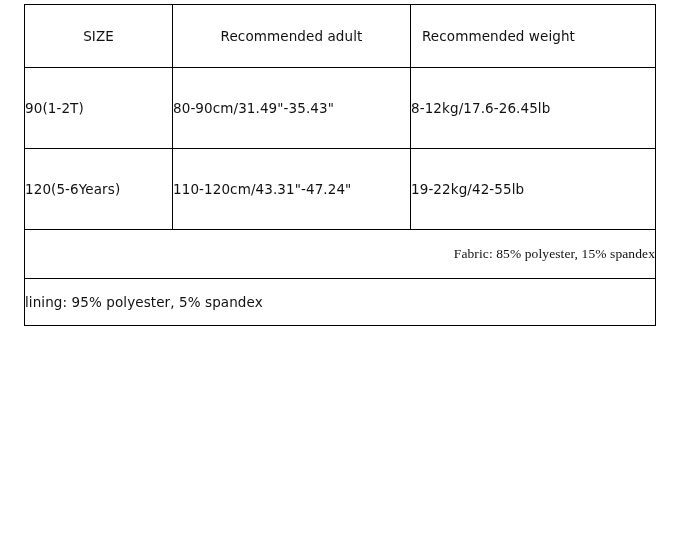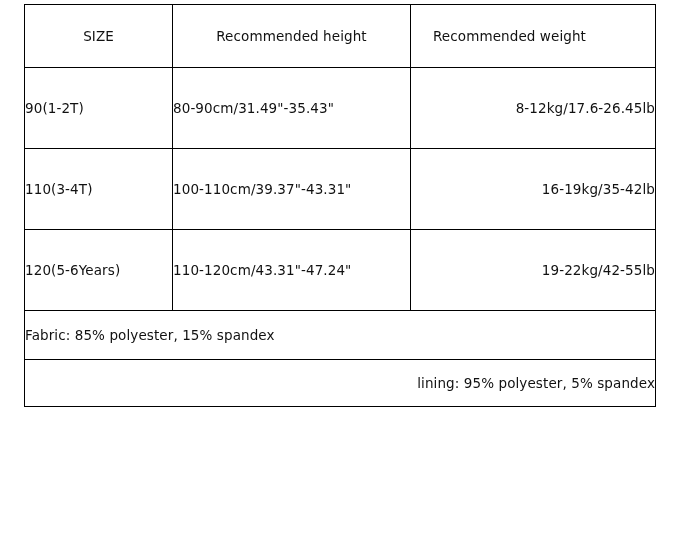--- a/index.html
+++ b/index.html
@@ -42,50 +42,51 @@
 
   .head-row td {
     height: 62px;
   }
   .head-cell {
     text-align: center;
     padding-bottom: 2px;
   }
   .head-cell.left-pad {
     text-align: left;
-    padding-left: 22px;
+    padding-left: 11px;
   }
 
   .data-row td {
     height: 80px;
   }
   .cell-size {
     padding-top: 34px;
     padding-bottom: 4px;
   }
   .cell-height {
     text-align: left;
     padding-left: 12px;
     padding-top: 34px;
     padding-bottom: 4px;
   }
   .cell-weight {
-    text-align: right;
+    text-align: left;
     padding-left: 18px;
     padding-top: 34px;
     padding-bottom: 4px;
   }
 
   .fabric-row td {
     height: 48px;
-    text-align: left;
+    text-align: right;
+    font-family: Liberation Serif, serif;
   }
   .lining-row td {
     height: 46px;
-    text-align: right;
+    text-align: left;
   }
   .note-row td {
     height: 66px;
     text-align: left;
     padding: 6px 10px 6px 12px;
     line-height: 1.45;
     font-size: 13.5px;
   }
   .note-line {
     display: block;
@@ -98,36 +99,31 @@
 <div class="sheet">
   <table class="size-table">
     <colgroup>
       <col class="col-size">
       <col class="col-height">
       <col class="col-weight">
     </colgroup>
     <tbody>
       <tr class="head-row">
         <td class="head-cell">SIZE</td>
-        <td class="head-cell">Recommended height</td>
+        <td class="head-cell">Recommended adult</td>
         <td class="head-cell left-pad">Recommended weight</td>
       </tr>
 
       <tr class="data-row">
         <td class="cell-size">90(1-2T)</td>
         <td class="cell-height">80-90cm/31.49"-35.43"</td>
         <td class="cell-weight">8-12kg/17.6-26.45lb</td>
       </tr>
 
 
-      <tr class="data-row">
-        <td class="cell-size">110(3-4T)</td>
-        <td class="cell-height">100-110cm/39.37"-43.31"</td>
-        <td class="cell-weight">16-19kg/35-42lb</td>
-      </tr>
 
       <tr class="data-row">
         <td class="cell-size">120(5-6Years)</td>
         <td class="cell-height">110-120cm/43.31"-47.24"</td>
         <td class="cell-weight">19-22kg/42-55lb</td>
       </tr>
 
       <tr class="fabric-row">
         <td colspan="3">Fabric: 85% polyester, 15% spandex</td>
       </tr>

